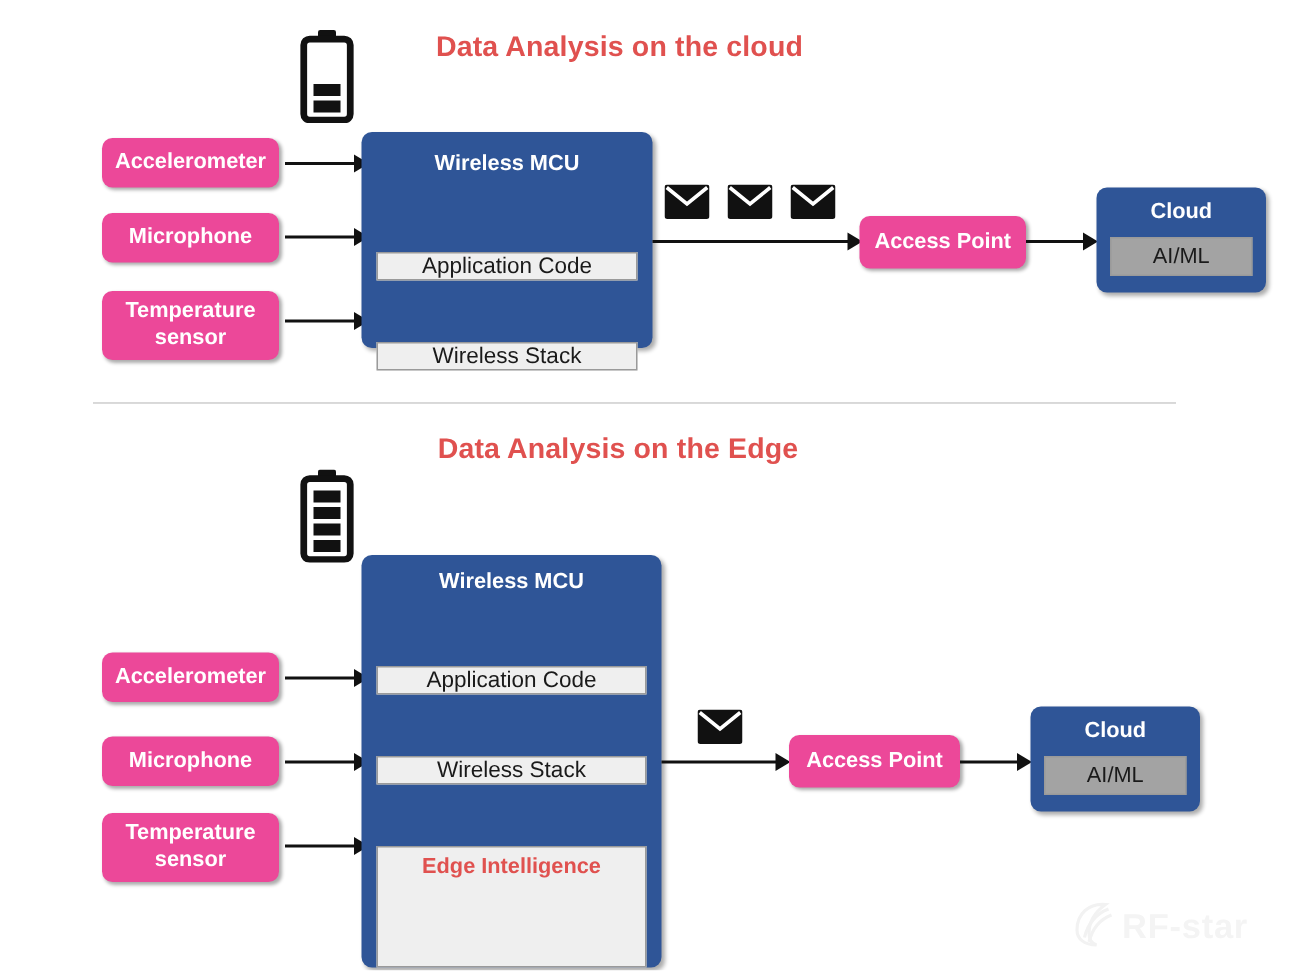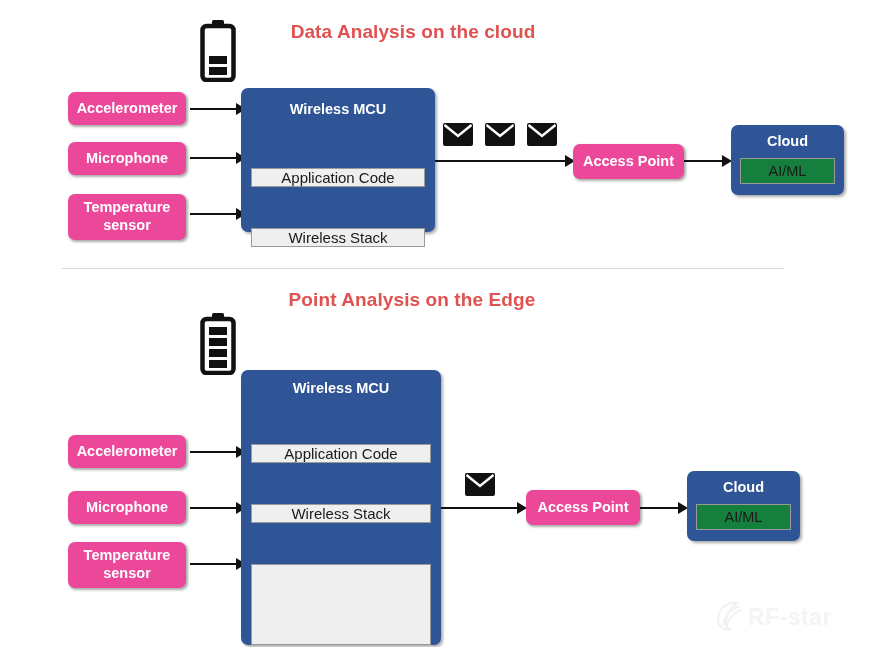--- a/index.html
+++ b/index.html
@@ -123,21 +123,21 @@
     align-items: center;
   }
   .cloud-title {
     color: #ffffff;
     font-weight: bold;
     font-size: 14.5px;
     text-align: center;
     width: 100%;
   }
   .cloud-slot {
-    background: #15803d;
+    background: #a3a3a3;
     border: 1px solid #9a9a9a;
     color: #1a1a1a;
     font-size: 14.5px;
     display: flex;
     align-items: center;
     justify-content: center;
     box-sizing: border-box;
   }
 
   
@@ -246,21 +246,21 @@
 
   <div class="abs cloud-box" style="left:731px; top:125px; width:113px; height:70px;">
     <div class="cloud-title" style="margin-top:8px;">Cloud</div>
     <div class="cloud-slot" style="width:95px; height:26px; margin-top:9px;">
       <span>AI/ML</span>
     </div>
   </div>
 
   <div class="abs divider" style="left:62px; top:268px; width:722px;"></div>
 
-  <div class="abs section-title" style="left:252px; top:289px; width:320px;">Point Analysis on the Edge</div>
+  <div class="abs section-title" style="left:252px; top:289px; width:320px;">Data Analysis on the Edge</div>
 
   <div class="abs" style="left:198px; top:313px; width:40px; height:62px;">
     <svg class="icon-svg" width="40" height="62" viewBox="0 0 40 62">
       <rect x="14" y="0" width="12" height="6" rx="1.5" fill="#111111"></rect>
       <rect x="4.5" y="6" width="31" height="54" rx="4" fill="none" stroke="#111111" stroke-width="4.5"></rect>
       <rect x="11" y="14" width="18" height="8" fill="#111111"></rect>
       <rect x="11" y="25" width="18" height="8" fill="#111111"></rect>
       <rect x="11" y="36" width="18" height="8" fill="#111111"></rect>
       <rect x="11" y="47" width="18" height="8" fill="#111111"></rect>
     </svg>
@@ -291,20 +291,21 @@
   <div class="abs mcu-box" style="left:241px; top:370px; width:200px; height:275px;">
     <div class="mcu-title" style="margin-top:10px;">Wireless MCU</div>
     <div class="mcu-slot" style="width:180px; height:26px; margin-top:16px;">
       <span>Application Code</span>
     </div>
     <div class="mcu-slot" style="width:180px; height:26px; margin-top:9px;">
       <span>Wireless Stack</span>
     </div>
 
     <div class="edge-panel" style="width:180px; height:147px; margin-top:9px;">
+      <div class="edge-heading">Edge Intelligence</div>
     </div>
   </div>
 
   <div class="abs" style="left:465px; top:473px; width:30px; height:23px;">
     <svg class="icon-svg" width="30" height="23" viewBox="0 0 30 23">
       <rect x="0" y="0" width="30" height="23" rx="2" fill="#111111"></rect>
       <path d="M1.5 2 L15 13 L28.5 2" fill="none" stroke="#ffffff" stroke-width="2.4"></path>
     </svg>
   </div>
 

